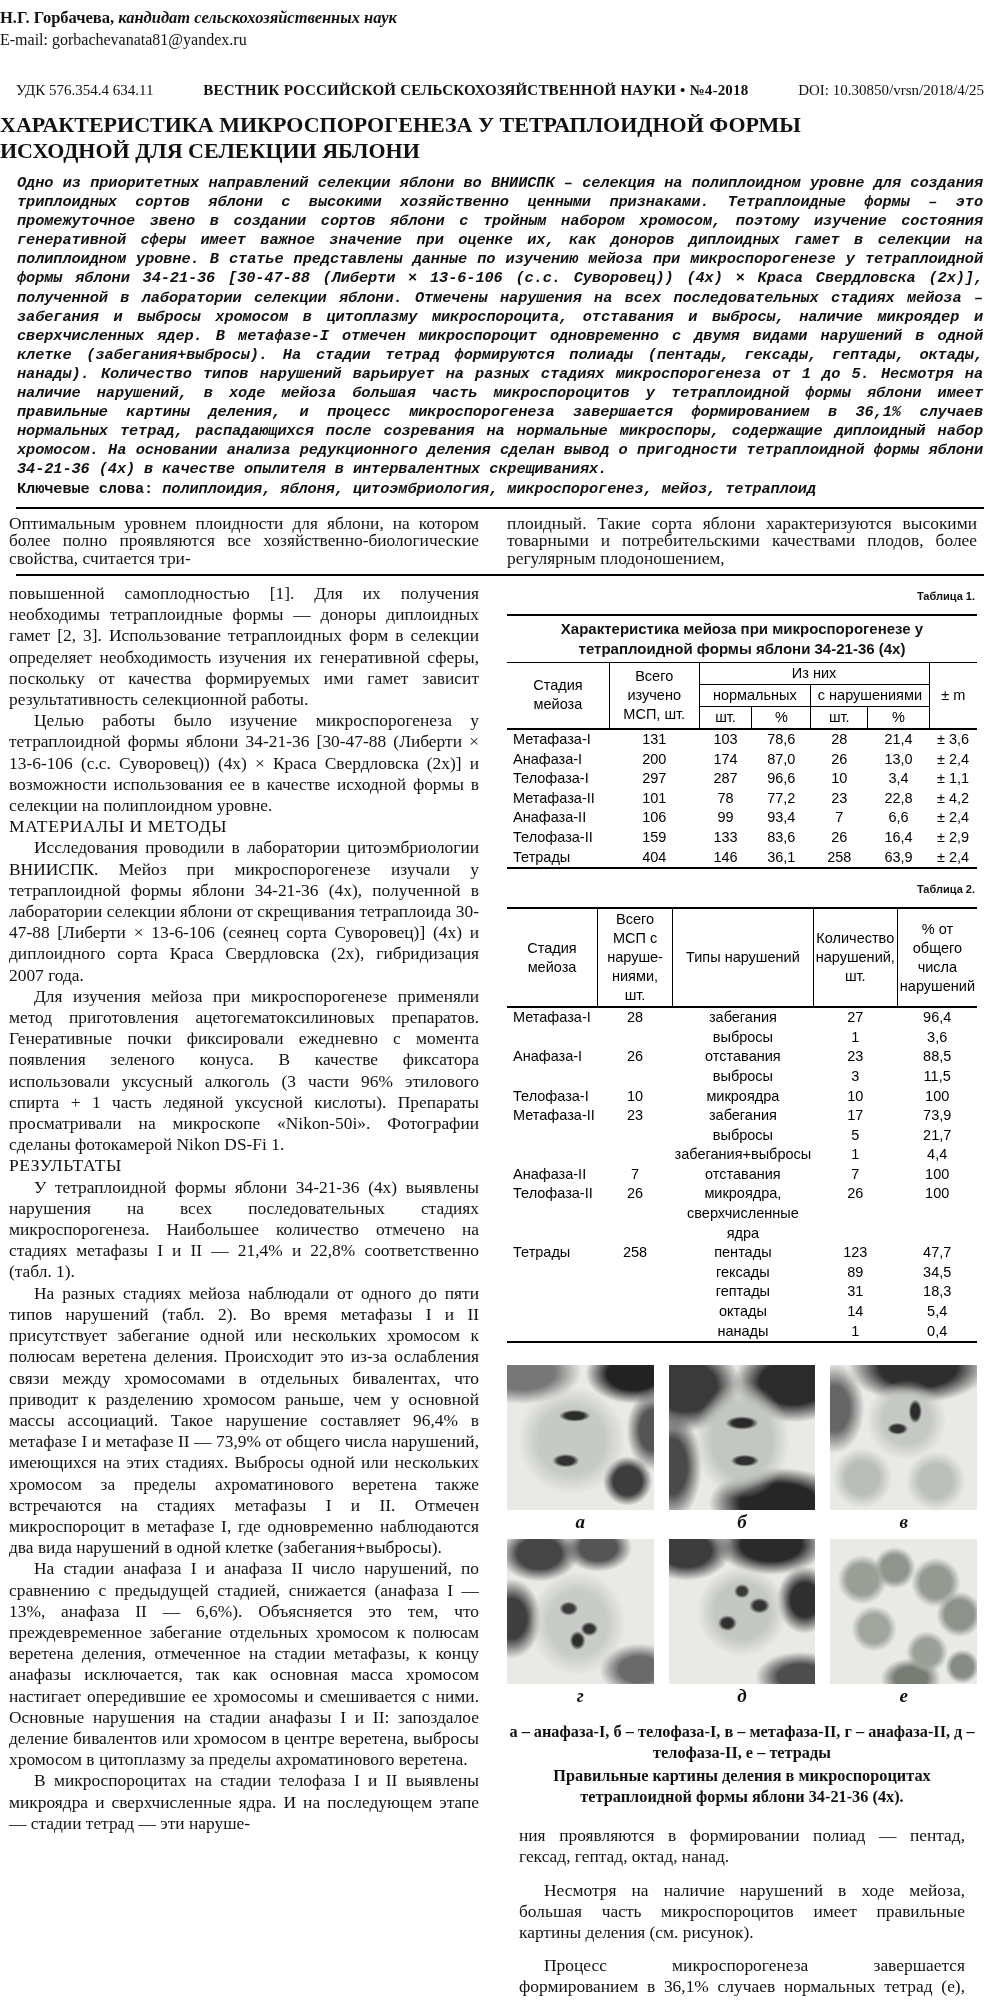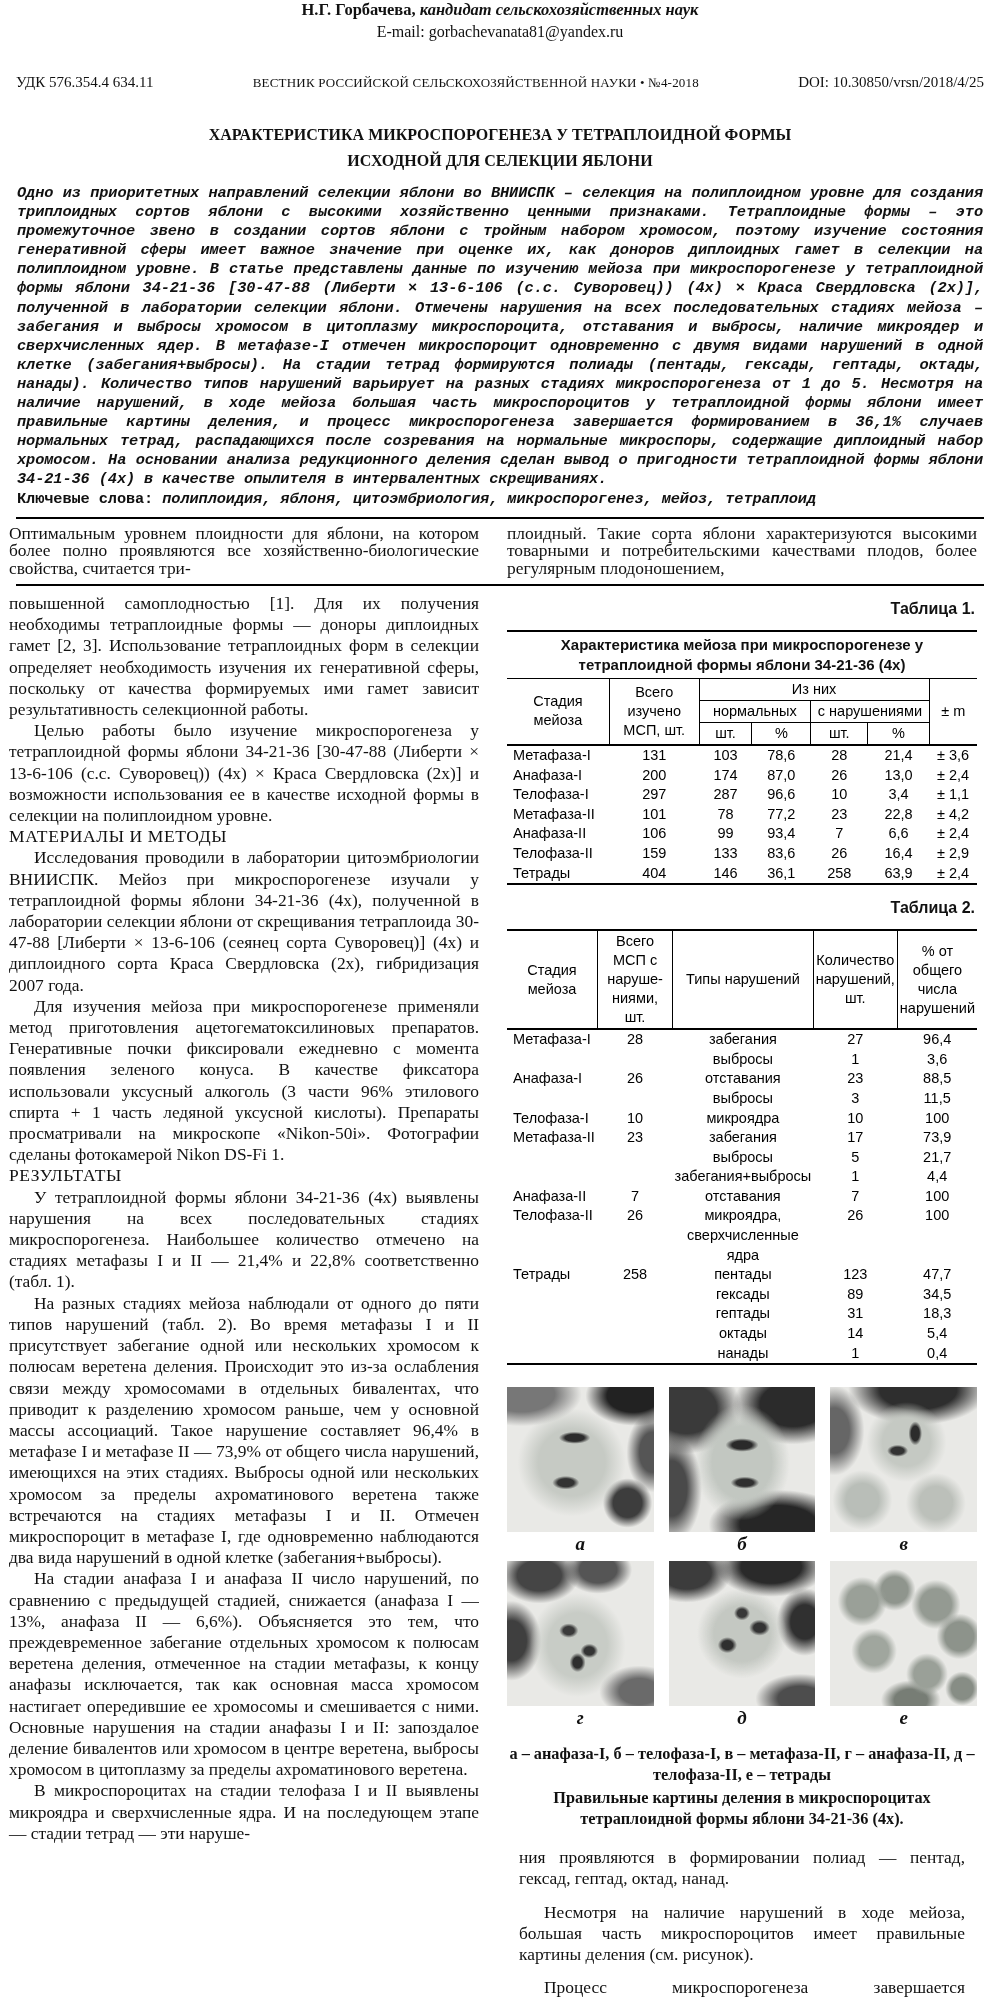--- a/index.html
+++ b/index.html
@@ -1,28 +1,28 @@
 <!DOCTYPE html>
 <html><head>
 <meta charset="utf-8">
 <style>
   html,body{margin:0;padding:0;background:#fff;}
   body{width:1000px;height:2000px;overflow:hidden;color:#111;
        font-family:"Liberation Serif",serif;}
   .page{width:1000px;height:2000px;position:relative;}
 
   
-  .hdr{text-align:center;}
+  .hdr{text-align:left;padding-top:8px;}
   .author-line{font-size:16.5px;font-weight:bold;}
   .author-degree{font-style:italic;}
   .email-line{font-size:16px;margin-top:3px;}
   .meta-line{display:flex;justify-content:space-between;align-items:baseline;
              padding:0 16px;margin-top:33px;font-size:15px;}
-  .meta-journal{font-size:13px;letter-spacing:.2px;}
-  .title{font-size:16px;font-weight:bold;line-height:26px;margin-top:31px;}
+  .meta-journal{font-size:15px;letter-spacing:.2px;font-weight:bold;}
+  .title{font-size:22px;font-weight:bold;line-height:26px;margin-top:13px;}
 
   
   .abstract{margin:10px 17px 0;font-size:15.3px;line-height:19.1px;
             font-weight:bold;font-style:italic;text-align:justify;letter-spacing:-.1px;font-family:Liberation Mono, monospace;}
   .kw-label{font-style:normal;}
 
   .rule{border:none;border-top:2px solid #000;margin:8px 16px 0;}
   .rule-mid{border-top-width:2.5px;margin-top:0;}
 
   
@@ -32,21 +32,21 @@
   .intro{margin-top:6px;margin-bottom:6px;}
   .intro .body-text{line-height:17.8px;}
   .main-cols{margin-top:7px;}
   .col-left p{margin:0;}
   .col-left p.ind{text-indent:25px;}
   .sec-heading{font-size:17.5px;letter-spacing:.6px;margin:20px 0 20px 25px;
                text-align:left;text-indent:0;}
 
   
   .tbl-label{font-family:"Liberation Sans",sans-serif;font-weight:bold;
-             font-size:16px;text-align:right;margin:7px 2px 12px 0;}
+             font-size:11px;text-align:right;margin:7px 2px 12px 0;}
   .tbl-block{border-top:2.5px solid #000;}
   .tbl-caption{font-family:"Liberation Sans",sans-serif;font-weight:bold;
                font-size:15px;line-height:20px;text-align:center;
                max-width:370px;margin:3px auto 3px;}
   table{border-collapse:collapse;width:100%;
         font-family:"Liberation Sans",sans-serif;font-size:14.5px;color:#000;}
   .t1{border-top:1.5px solid #000;}
   thead{border-bottom:2.5px solid #000;}
   th{font-weight:normal;padding:1px 2px;line-height:19px;vertical-align:middle;}
   thead th.vr{border-right:1.5px solid #000;}

